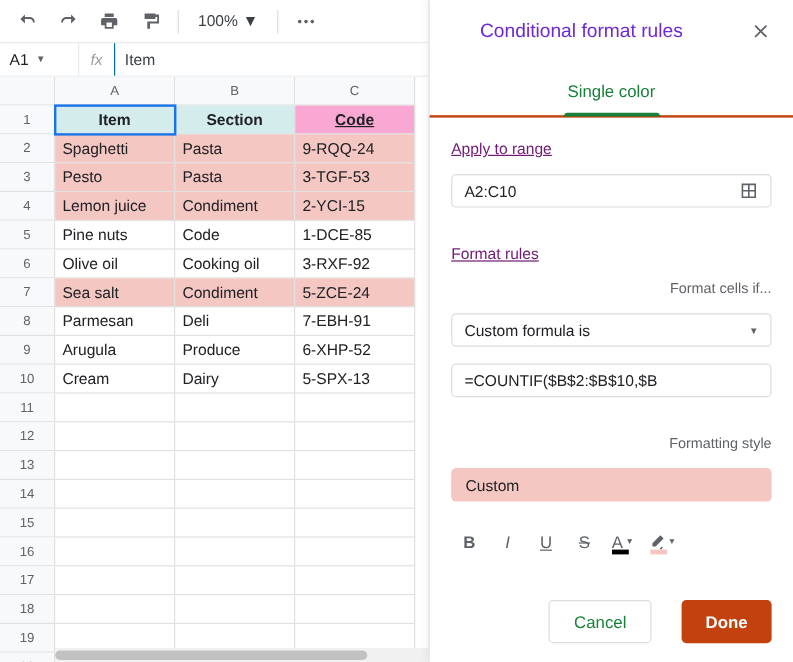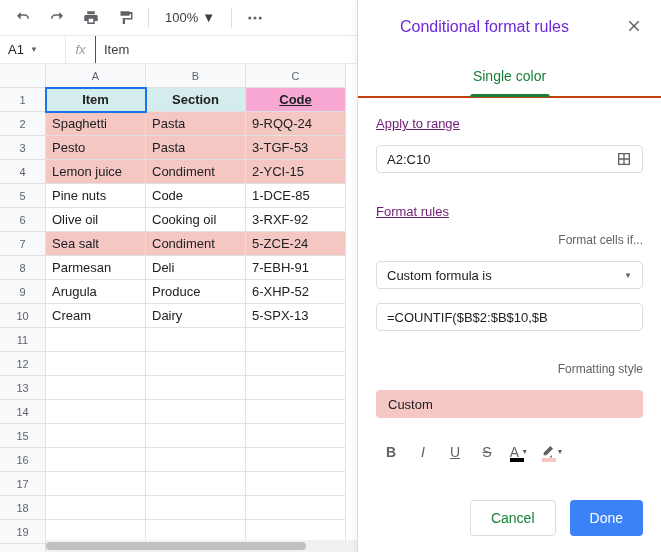--- a/index.html
+++ b/index.html
@@ -50,24 +50,24 @@
 .dd-caret { font-size: 8px; color: #5f6368; }
 .style-preview { background: #f4c7c3; border-radius: 4px; height: 36px; display: flex; align-items: center; padding: 0 12px; font-size: 13px; }
 .style-btns { display: flex; gap: 2px; padding-top: 6px; }
 .sb { width: 30px; height: 28px; display: flex; align-items: center; justify-content: center; border-radius: 4px; cursor: pointer; color: #5f6368; font-size: 14px; position: relative; }
 .sb.bold { font-weight: bold; }
 .sb.italic { font-style: italic; }
 .sb.und { text-decoration: underline; }
 .sb.strike { text-decoration: line-through; }
 .sb .caret-sm { font-size: 7px; margin-left: 2px; }
 .color-sw { width: 14px; height: 4px; position: absolute; bottom: 4px; left: 6px; }
-.panel-foot { padding: 16px 18px; display: flex; justify-content: flex-end; gap: 14px; }
+.panel-foot { padding: 16px 18px; display: flex; justify-content: flex-end; gap: 25px; }
 .btn { height: 36px; padding: 0 20px; border-radius: 4px; font-size: 14px; display: flex; align-items: center; cursor: pointer; }
 .btn.cancel { border: 1px solid #dadce0; background: #fff; color: #188038; }
-.btn.done { background: #3b82f6; color: #fff; font-weight: 400; }
+.btn.done { background: #c2410c; color: #fff; font-weight: 700; }
 .section-gap { height: 4px; }
 </style>
 </head>
 <body>
 
 <div class="toolbar">
   <div class="icon-btn">
       <svg width="18" height="18" viewBox="0 0 24 24">
         <path d="M12 5V1L7 6l5 5V7c3.3 0 6 2.7 6 6s-2.7 6-6 6-6-2.7-6-6H4c0 4.4 3.6 8 8 8s8-3.6 8-8-3.6-8-8-8z" fill="none"></path>
         <path d="M9 14l-5-5 5-5v3h5c3 0 6 2 6 6h-2c0-2-1-4-4-4H9v5z"></path>

